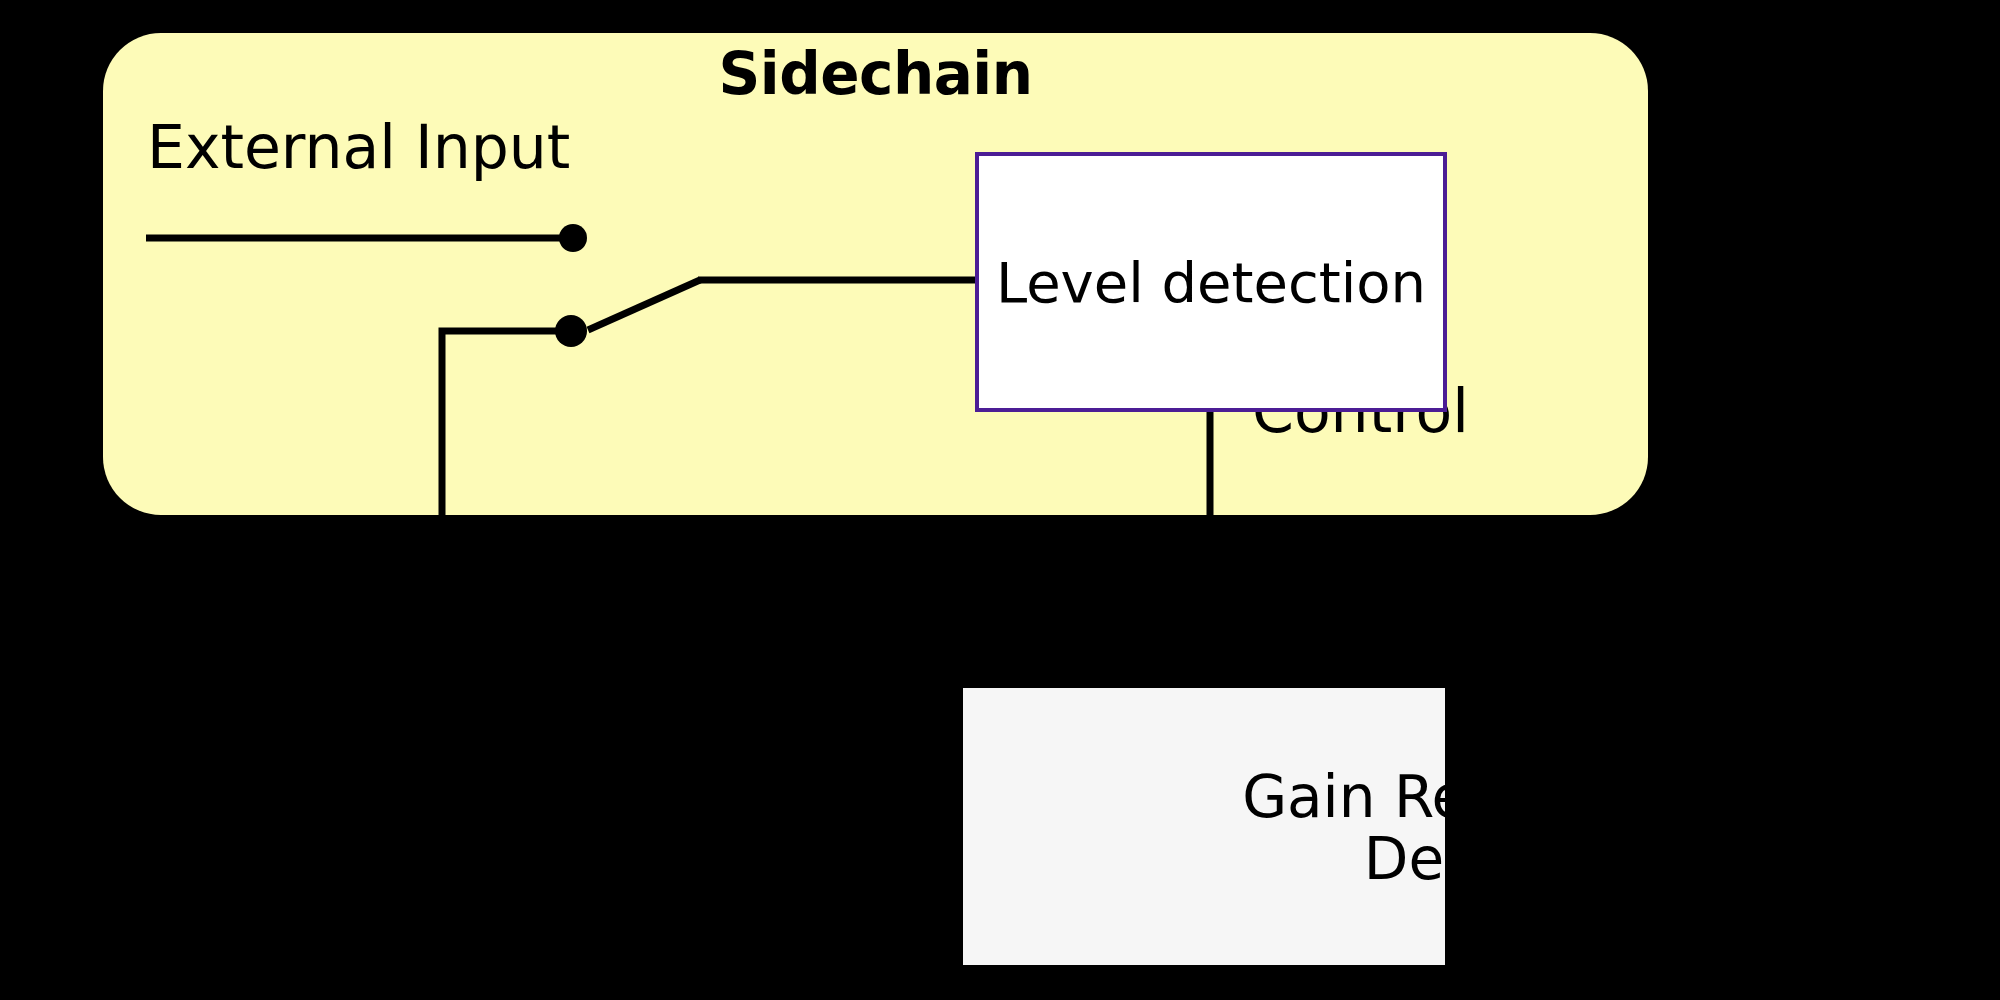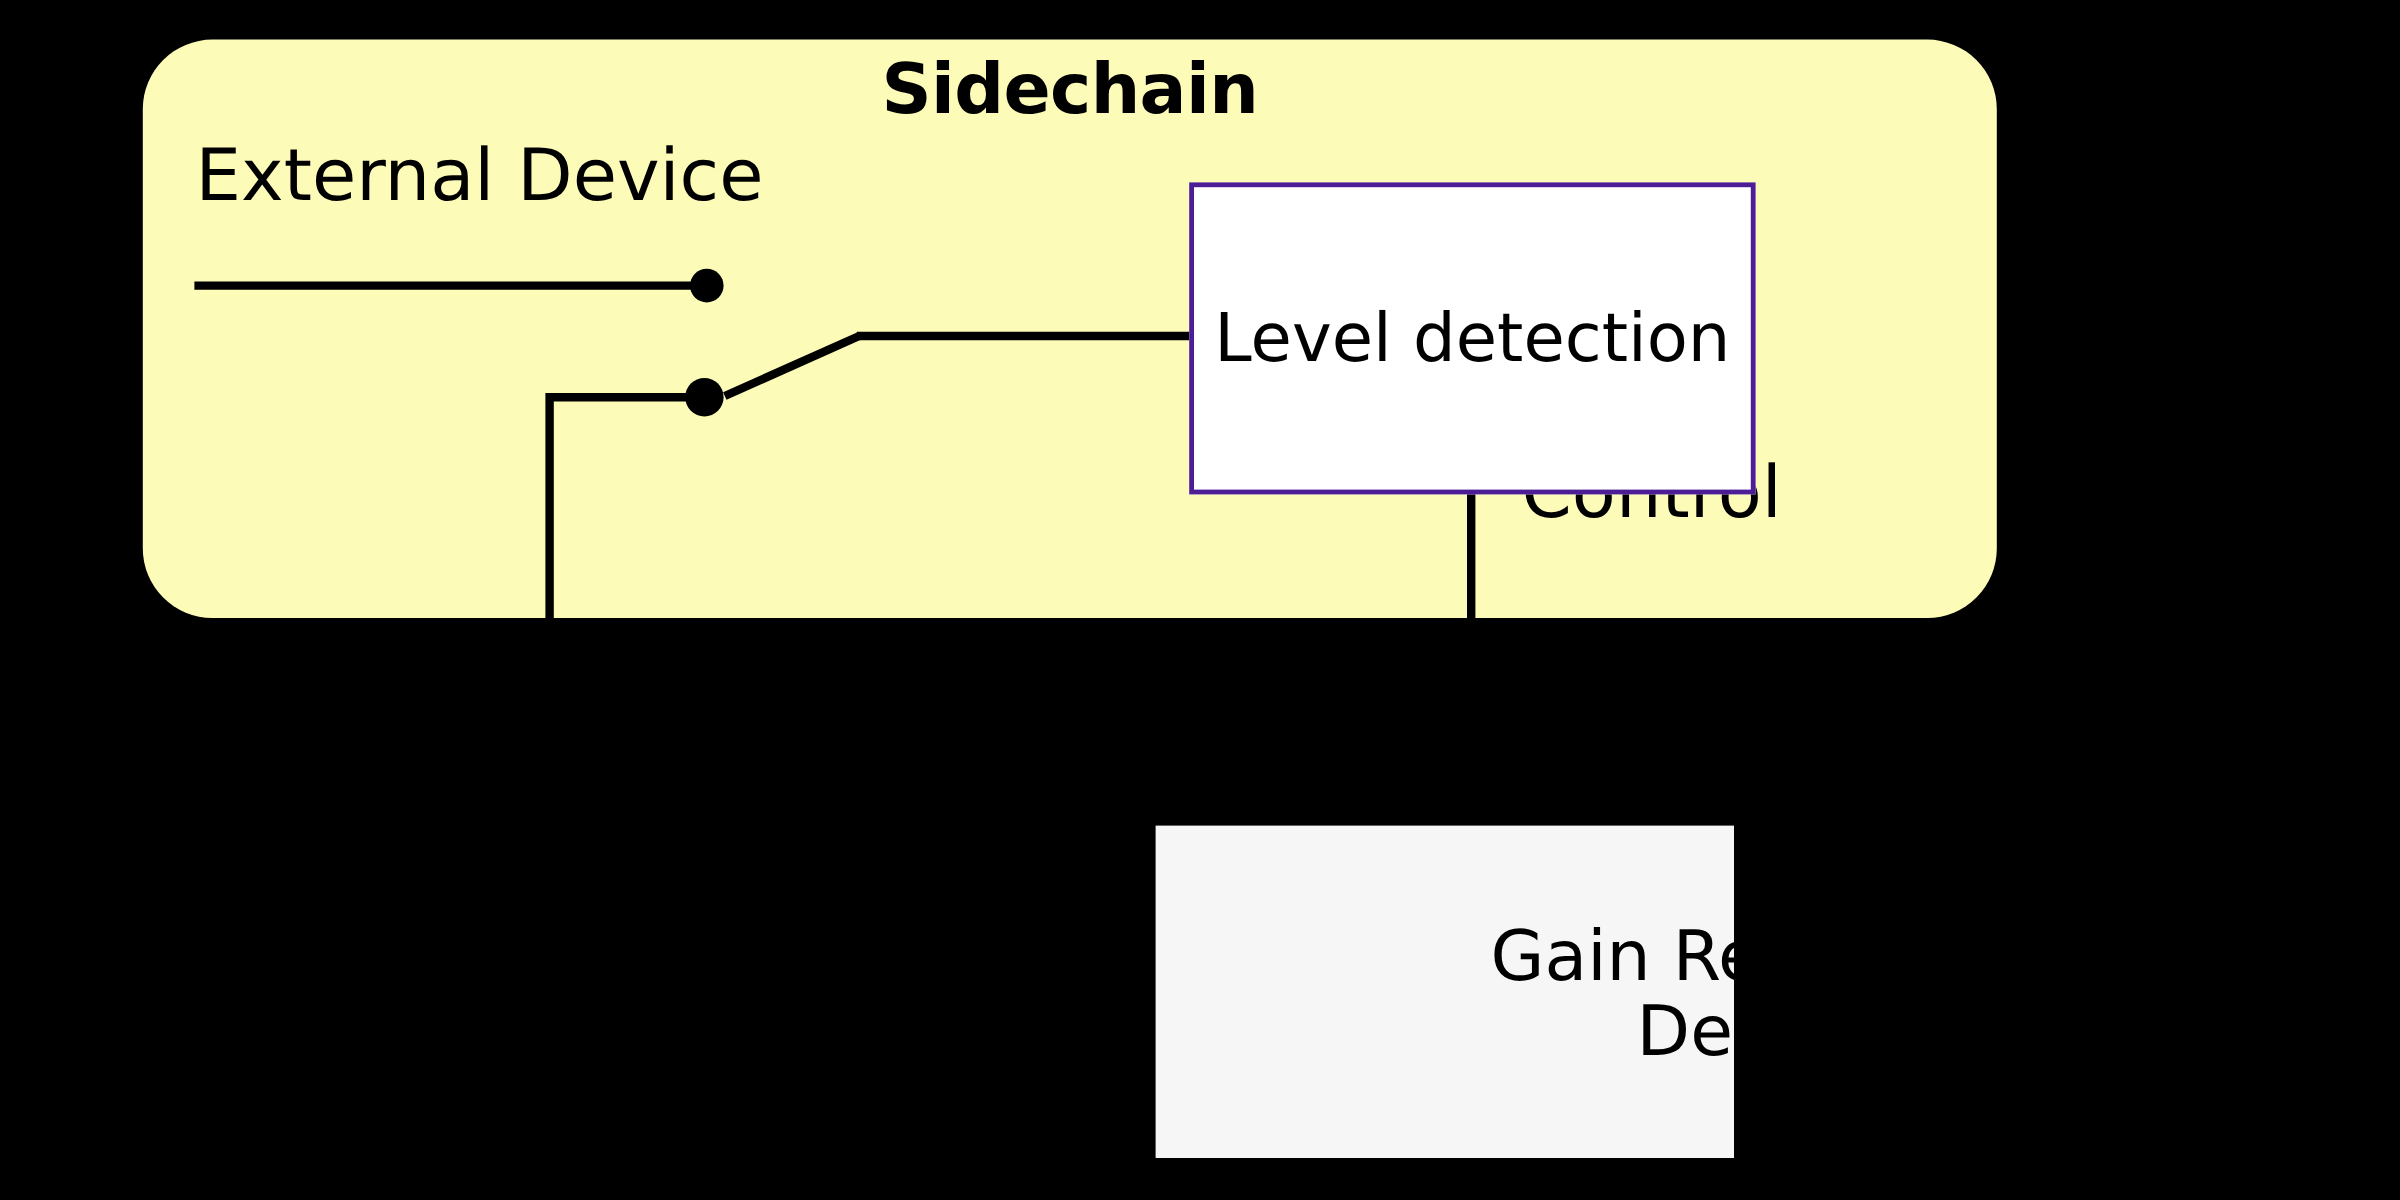--- a/index.html
+++ b/index.html
@@ -25,21 +25,20 @@
   }
   .sidechain-panel {
     position: absolute;
     left: 103px;
     top: 33px;
     width: 1545px;
     height: 482px;
     background: #fdfbb8;
     border-radius: 58px;
     overflow: hidden;
-    margin-left: 16px;
   }
   .panel-title {
     position: absolute;
     left: 0;
     top: 12px;
     width: 100%;
     text-align: center;
     font-size: 58px;
     font-weight: bold;
     color: #000000;
@@ -111,21 +110,21 @@
 </style>
 </head>
 <body>
 
 <div id="canvas">
 
   <div class="sidechain-panel">
 
     <div class="panel-title">Sidechain</div>
 
-    <div class="external-label">External Device</div>
+    <div class="external-label">External Input</div>
 
     <div class="control-label">Control</div>
 
     <svg class="layer" viewBox="0 0 2000 1000">
       <g transform="translate(-103,-33)" fill="none" stroke="#000000" stroke-width="7" stroke-linecap="butt">
 
         <path d="M146,238 L570,238"></path>
 
         <path d="M442,520 L442,331 L567,331"></path>
 

